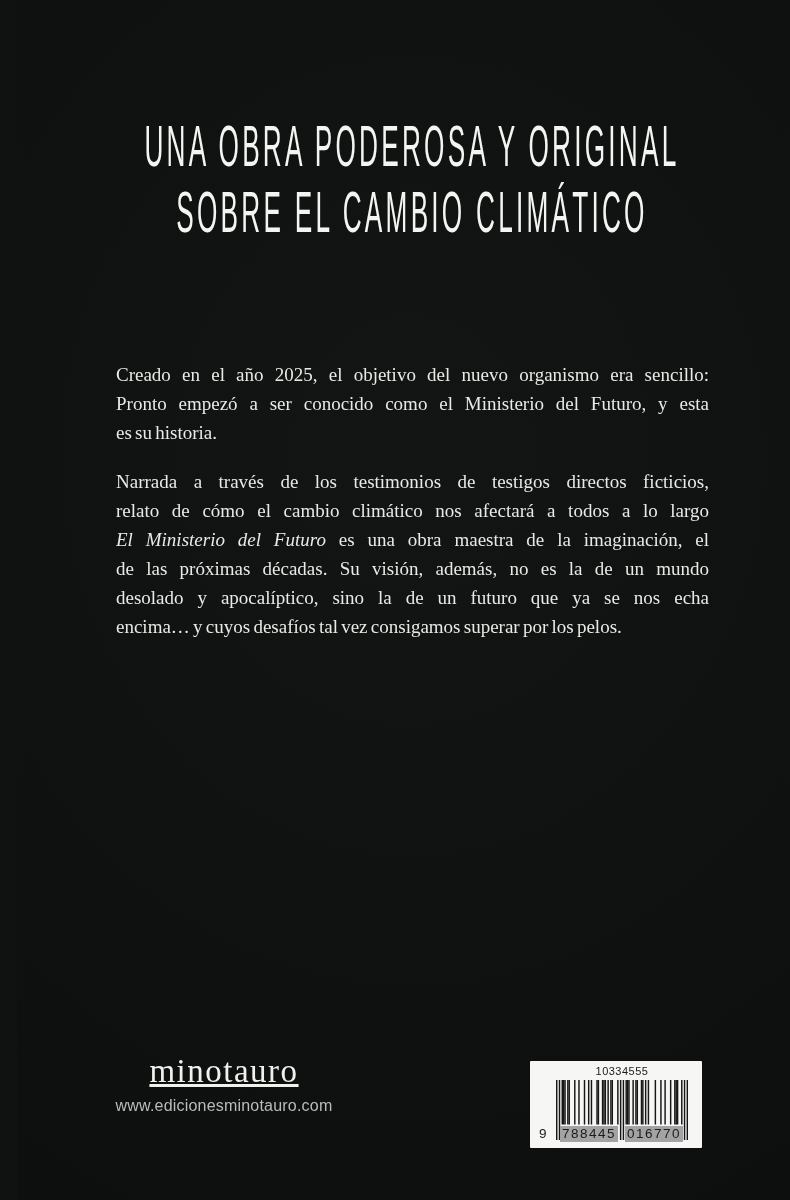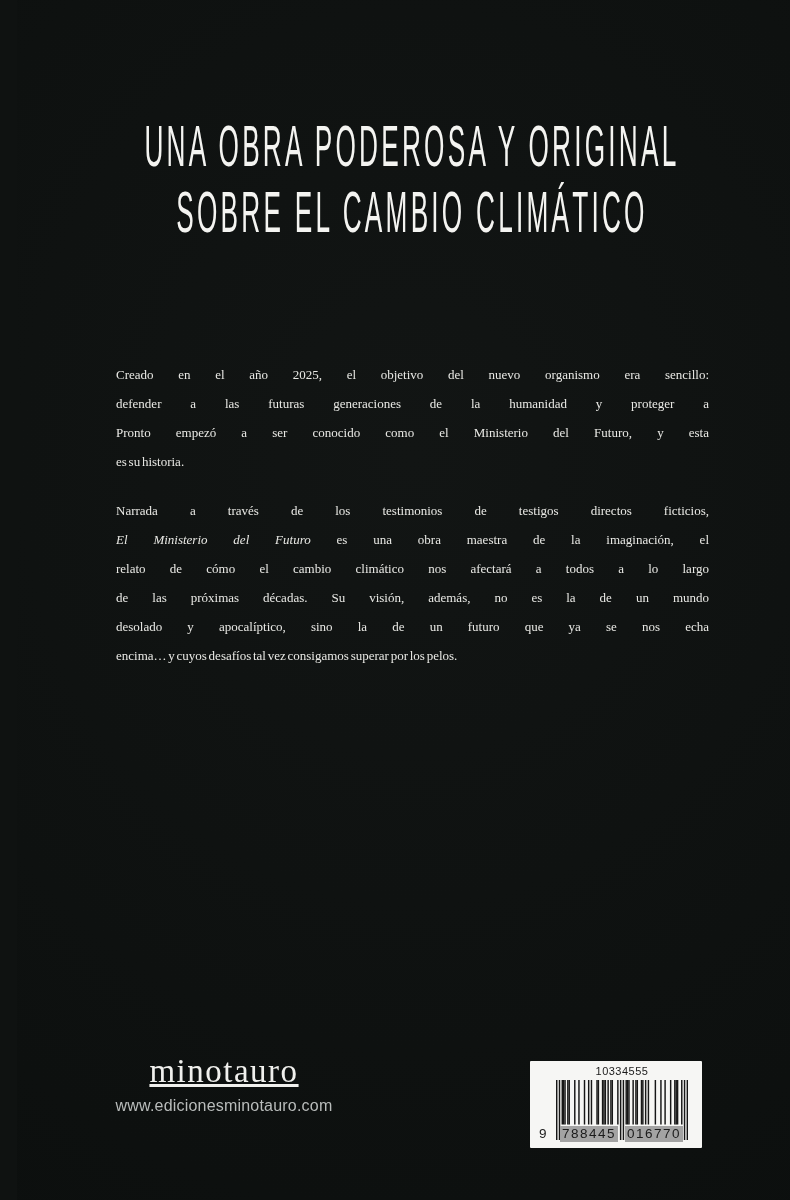--- a/index.html
+++ b/index.html
@@ -16,21 +16,21 @@
   .hl-line > span {
     position:absolute; left:50%; top:0; white-space:nowrap;
     font-family:"Liberation Sans", sans-serif;
     font-size:57px; line-height:60px; font-weight:400; letter-spacing:7px;
     transform: translateX(-50%) scaleX(0.46);
   }
 
   
   .synopsis {
     position:absolute; left:99px; top:360px; width:593px;
-    color:#e9e9e5; font-size:13px; line-height:29px; word-spacing:-1.5px;
+    color:#e9e9e5; font-size:19px; line-height:29px; word-spacing:-1.5px;
   }
   .para { margin:0 0 20px 0; }
   .jline { text-align:justify; text-align-last:justify; height:29px; overflow:hidden; }
   .jline.end { text-align-last:left; }
   .title-italic { font-style:italic; }
 
   
   .publisher { position:absolute; left:82px; top:1054px; width:250px; text-align:center; }
   .logo {
     font-family:"Liberation Serif", serif; font-size:33px; line-height:34px;
@@ -70,28 +70,27 @@
       <span>UNA OBRA PODEROSA Y ORIGINAL</span>
     </div>
     <div class="hl-line">
       <span>SOBRE EL CAMBIO CLIMÁTICO</span>
     </div>
   </header>
 
   <section class="synopsis">
     <div class="para">
       <div class="jline">Creado en el año 2025, el objetivo del nuevo organismo era sencillo:</div>
-      <div class="jline">defender a las futuras generaciones de la humanidad y proteger a</div>
       <div class="jline">Pronto empezó a ser conocido como el Ministerio del Futuro, y esta</div>
       <div class="jline end">es su historia.</div>
     </div>
     <div class="para">
       <div class="jline">Narrada a través de los testimonios de testigos directos ficticios,</div>
+      <div class="jline">relato de cómo el cambio climático nos afectará a todos a lo largo</div>
       <div class="jline"><span class="title-italic">El Ministerio del Futuro</span><span> es una obra maestra de la imaginación, el</span></div>
-      <div class="jline">relato de cómo el cambio climático nos afectará a todos a lo largo</div>
       <div class="jline">de las próximas décadas. Su visión, además, no es la de un mundo</div>
       <div class="jline">desolado y apocalíptico, sino la de un futuro que ya se nos echa</div>
       <div class="jline end">encima… y cuyos desafíos tal vez consigamos superar por los pelos.</div>
     </div>
   </section>
 
   <footer>
     <div class="publisher">
       <div class="logo">minotauro</div>
       <div class="website">www.edicionesminotauro.com</div>

